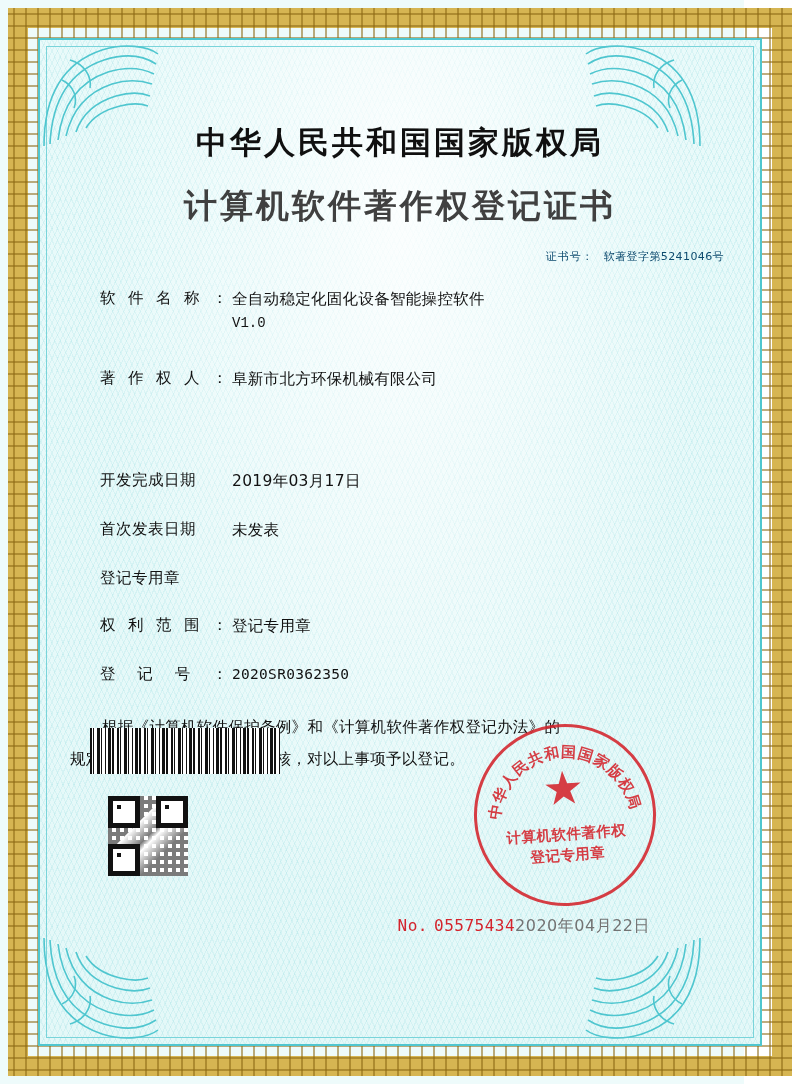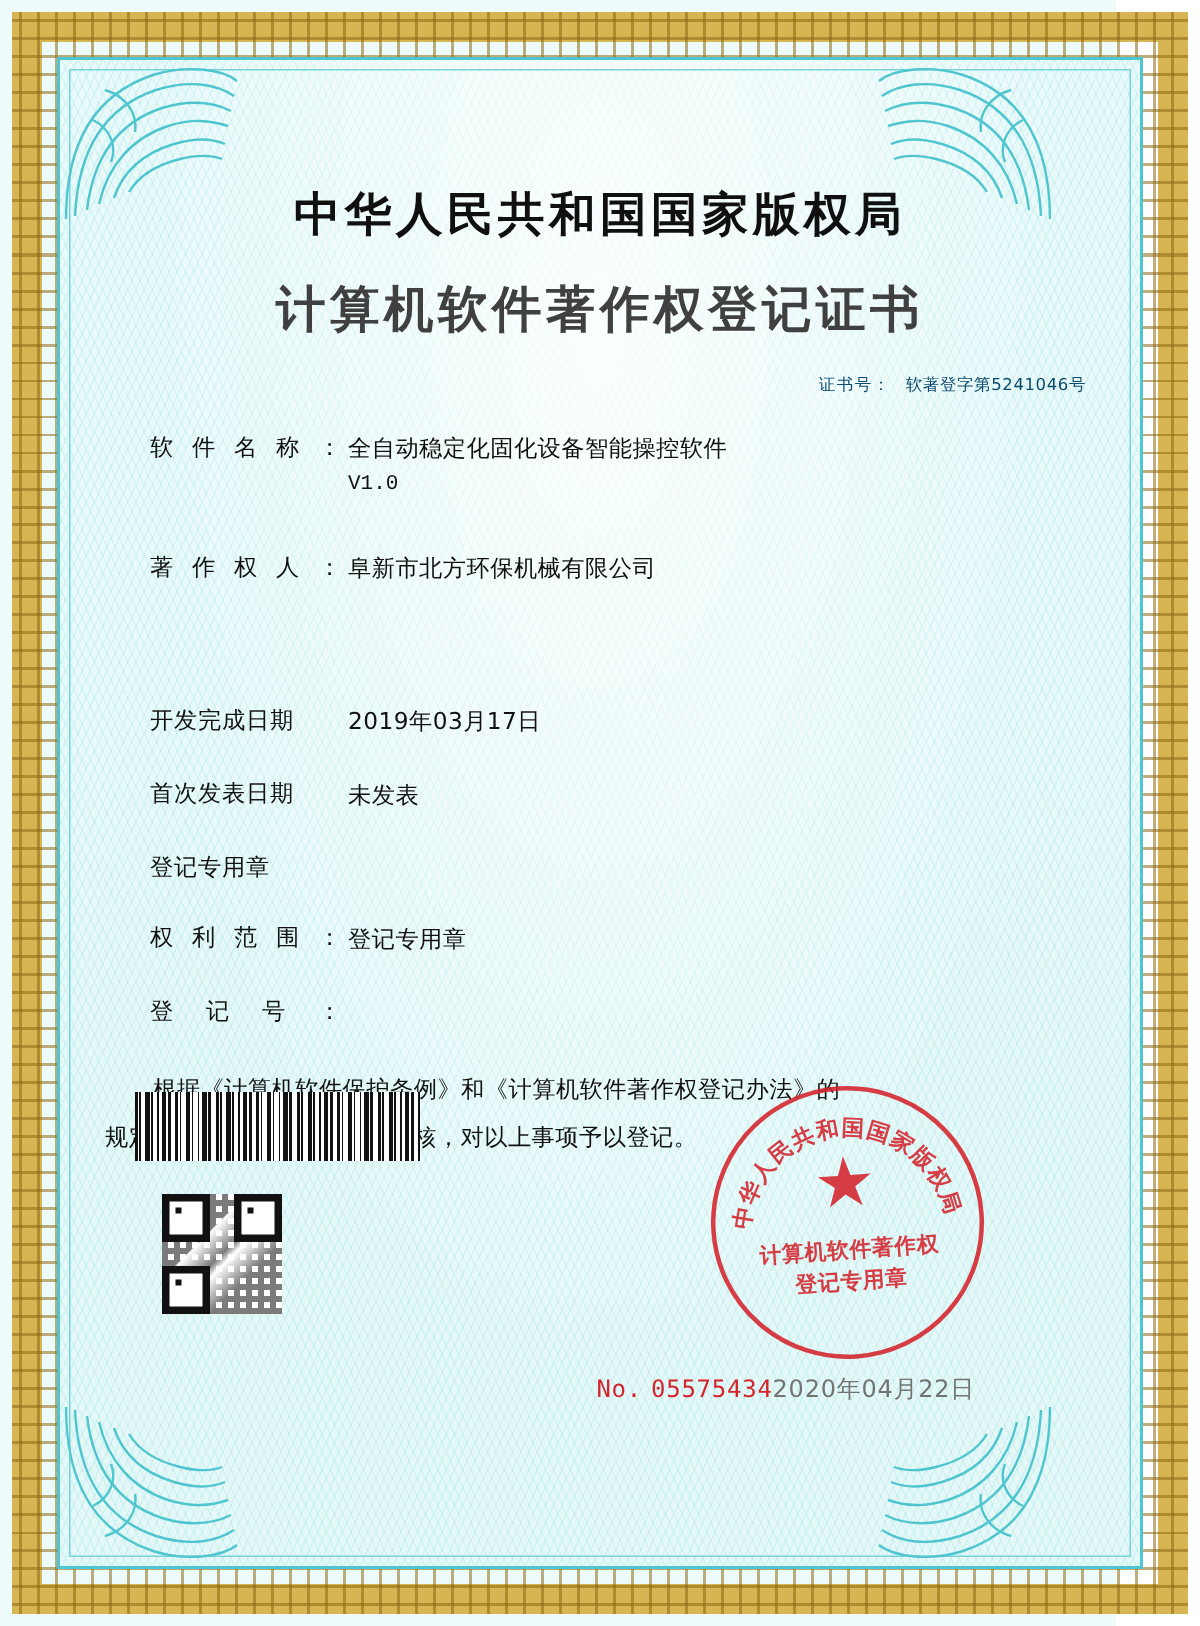--- a/index.html
+++ b/index.html
@@ -437,20 +437,21 @@
         <div class="field-value">登记专用章</div>
       </div>
 
       <div class="field-row">
         <div class="field-label spaced">
           <span>登</span>
             <span>记</span>
             <span>号</span>
             <span>：</span>
         </div>
+        <div class="field-value mono">2020SR0362350</div>
       </div>
 
     </div>
 
     <div class="statement">
       <p class="indent">根据《计算机软件保护条例》和《计算机软件著作权登记办法》的</p>
       <p>规定，经中国版权保护中心审核，对以上事项予以登记。</p>
     </div>
 
   </div>

